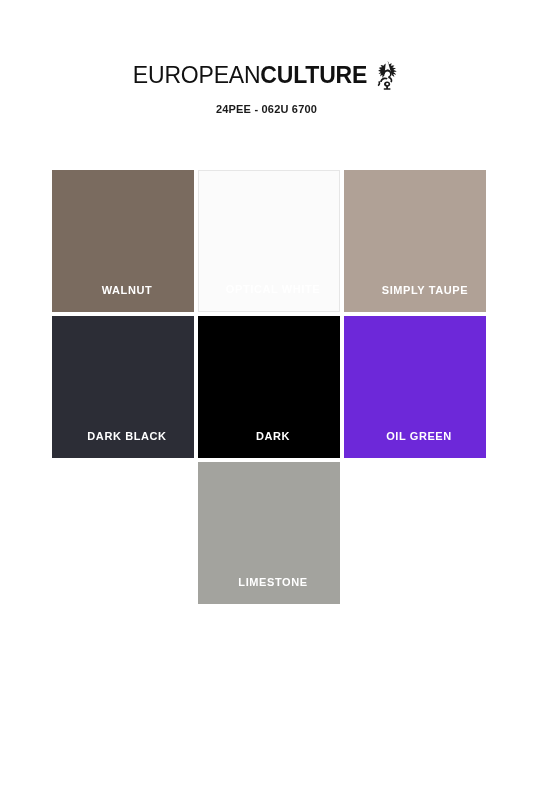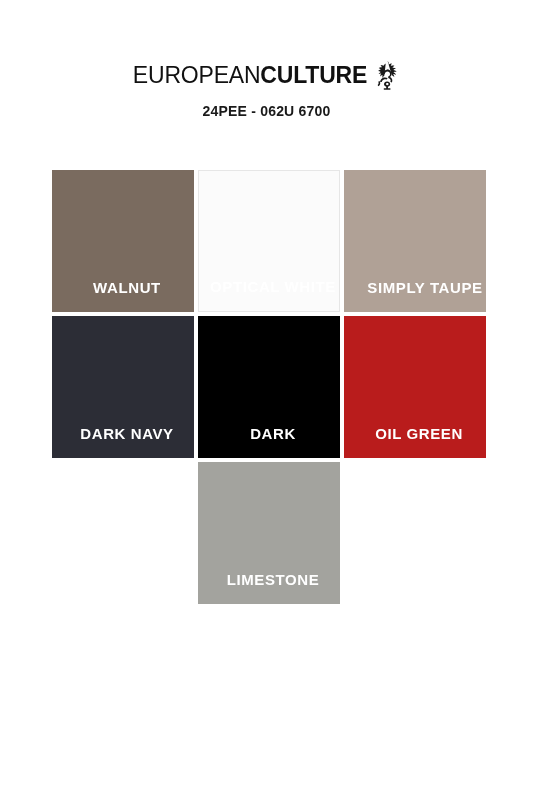--- a/index.html
+++ b/index.html
@@ -55,21 +55,21 @@
 
   .brand-emblem {
     width: 26px;
     height: 30px;
     display: block;
     flex: 0 0 auto;
   }
 
   .subtitle {
     margin-top: 13px;
-    font-size: 14px;
+    font-size: 11px;
     font-weight: 600;
     color: #1a1a1a;
     letter-spacing: 0.2px;
   }
 
   
   .grid {
     position: absolute;
     left: 52px;
     top: 170px;
@@ -92,21 +92,21 @@
   .swatch.is-empty {
     background: transparent;
   }
 
   .swatch-label {
     position: absolute;
     left: 8px;
     right: 0;
     bottom: 16px;
     text-align: center;
-    font-size: 15px;
+    font-size: 11px;
     font-weight: 700;
     letter-spacing: 0.6px;
     color: #ffffff;
     white-space: nowrap;
   }
 </style>
 </head>
 <body>
 
 <div class="page" style="background: rgb(255, 255, 255);">
@@ -135,26 +135,26 @@
       <div class="swatch" style="background: rgb(122, 107, 95);">
         <div class="swatch-label" style="color: rgb(255, 255, 255);">WALNUT</div>
       </div>
       <div class="swatch" style="background: rgb(251, 251, 251); border: 1px solid rgb(230, 230, 230);">
         <div class="swatch-label" style="color: rgb(255, 255, 255);">OPTICAL WHITE</div>
       </div>
       <div class="swatch" style="background: rgb(176, 161, 150);">
         <div class="swatch-label" style="color: rgb(255, 255, 255); margin-left: 12px;">SIMPLY TAUPE</div>
       </div>
       <div class="swatch" style="background: rgb(44, 45, 54);">
-        <div class="swatch-label" style="color: rgb(255, 255, 255);">DARK NAVY</div>
+        <div class="swatch-label" style="color: rgb(255, 255, 255);">DARK BLACK</div>
       </div>
       <div class="swatch" style="background: rgb(0, 0, 0);">
         <div class="swatch-label" style="color: rgb(255, 255, 255);">DARK</div>
       </div>
-      <div class="swatch" style="background: #b91c1c; padding-left: 8px;">
+      <div class="swatch" style="background: #6d28d9; padding-left: 8px;">
         <div class="swatch-label" style="color: rgb(255, 255, 255);">OIL GREEN</div>
       </div>
       <div class="swatch is-empty"></div>
       <div class="swatch" style="background: rgb(163, 163, 158); text-decoration: underline;">
         <div class="swatch-label" style="color: rgb(255, 255, 255);">LIMESTONE</div>
       </div>
       <div class="swatch is-empty"></div>
     </div>
 
 </div>

